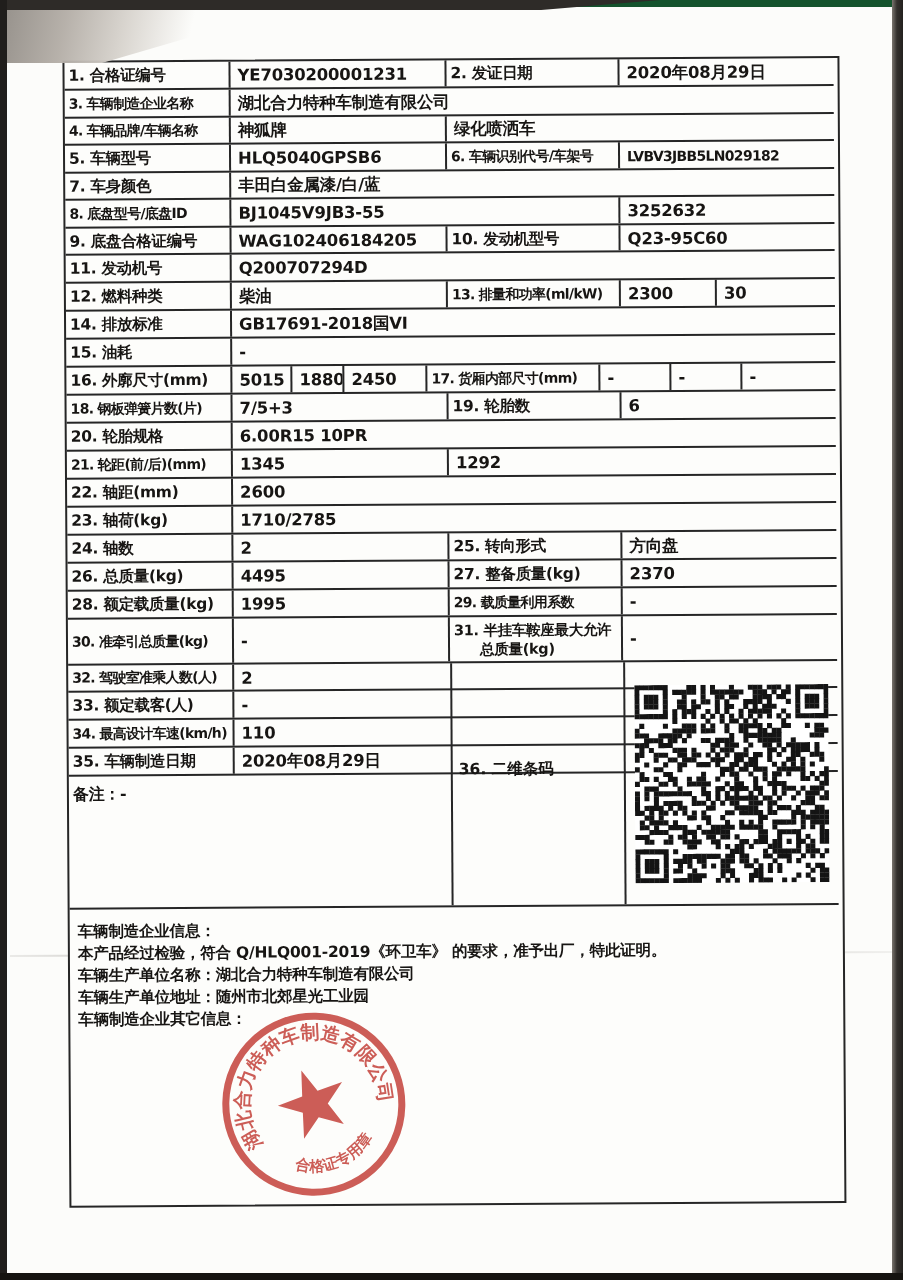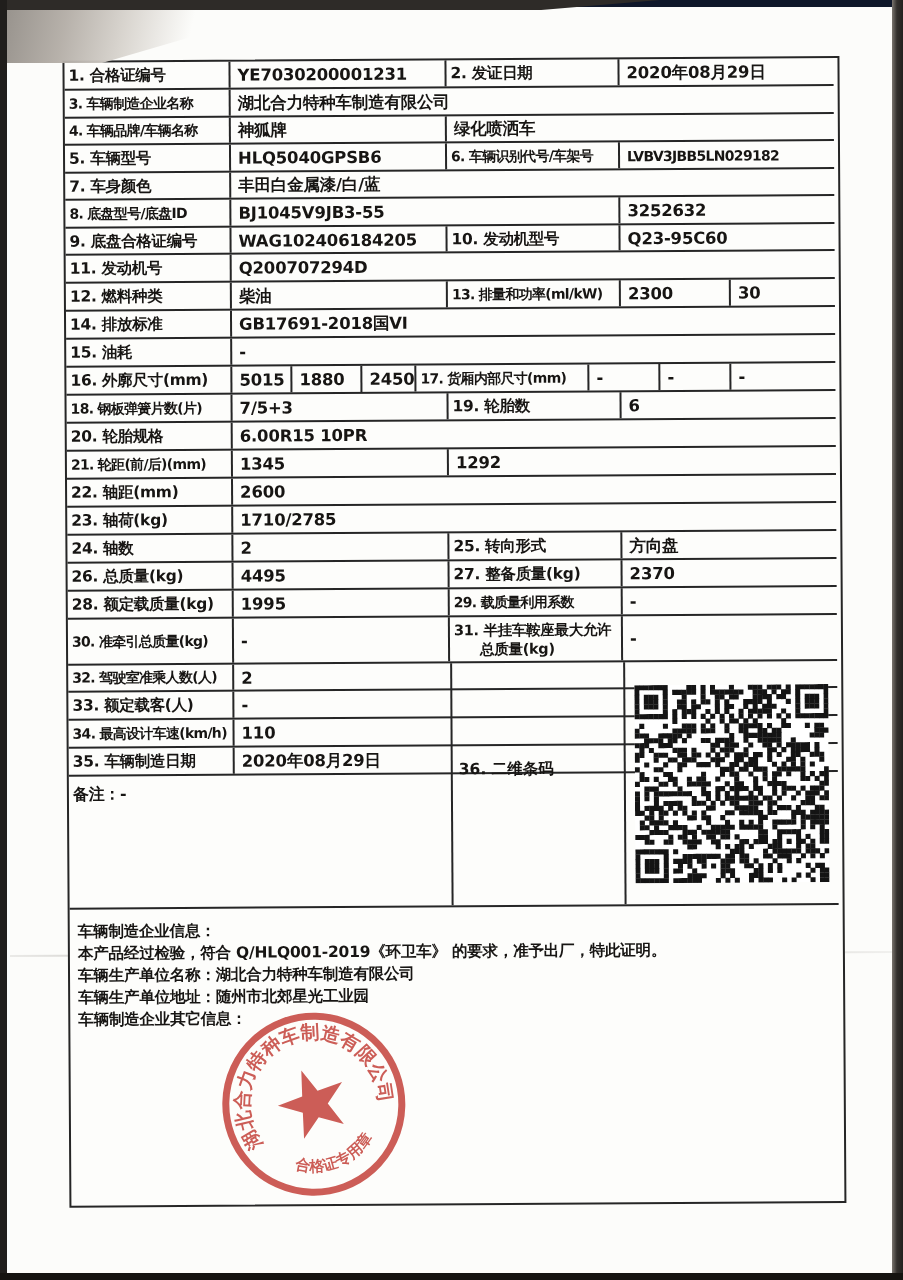--- a/index.html
+++ b/index.html
@@ -1,16 +1,16 @@
 <!DOCTYPE html>
 <html><head>
 <meta charset="utf-8">
 <style>
   html,body{margin:0;padding:0;background:#6b6762;}
-  .page{position:relative;width:903px;height:1280px;overflow:hidden;background:#0f172a;
+  .page{position:relative;width:903px;height:1280px;overflow:hidden;background:#14532d;
         font-family:"DejaVu Sans",sans-serif;}
   .paper{position:absolute;left:7px;top:7px;width:887px;height:1267px;background:#fcfcfa;}
   .edge-top{position:absolute;left:0;top:0;width:660px;height:10px;background:#2e2b28;
             clip-path:polygon(0 0,100% 0,82% 100%,0 100%);}
   .edge-left{position:absolute;left:0;top:0;width:7px;height:1280px;background:#201e1c;}
   .edge-right{position:absolute;right:0;top:0;width:11px;height:1280px;
               background:linear-gradient(90deg,#7a756f,#33302d 45%,#23211f);}
   .edge-bottom{position:absolute;left:0;bottom:0;width:903px;height:7px;background:#151310;}
   .corner-smudge{position:absolute;left:0;top:5px;width:300px;height:58px;
       background:linear-gradient(102deg,#8f8a84 0%,#b3ada6 22%,#d8d4ce 42%,rgba(252,252,250,0) 63%);
@@ -26,22 +26,22 @@
   .h27{height:27px}.h28{height:28px}.h46{height:46px}.h131{height:129px}
   .cell{box-sizing:border-box;border-right:2px solid #262626;display:flex;align-items:center;
         overflow:hidden;white-space:nowrap;padding:1px 2px 0 4px;font-weight:700;}
   .cell:last-child{border-right:none;}
   .lab{font-size:15.5px;letter-spacing:-0.3px;}
   .val{font-size:16.5px;padding-left:7px;letter-spacing:-0.2px;}
   .tight{font-size:14px;letter-spacing:-0.7px;}
   .wrap{white-space:normal;line-height:1.28;padding-left:30px;text-indent:-26px;font-size:14.5px;}
   .c1{width:166px}.c2{width:216px}.c3{width:173px}.c4{width:214px}
   .s23{width:389px}.s24{width:603px}.s34{width:387px}
-  .w112{width:110px}.w102{width:102px}
-  .t74{width:60px}.t72{width:70px}.t70{width:54px}.u71{width:71px}.u72{width:72px}
+  .w112{width:96px}.w102{width:102px}
+  .t74{width:60px}.t72{width:52px}.t70{width:83px}.u71{width:71px}.u72{width:72px}
   .rem{width:382px;align-items:flex-start;padding-top:8px;font-size:16px;}
   .ovl{position:absolute;box-sizing:border-box;border-left:2px solid #262626;background:transparent;}
   .cell36{left:382px;top:603px;width:173px;height:242px;display:flex;align-items:center;padding-left:6px;
           font-weight:700;font-size:15.5px;}
   .cell36 span{margin-bottom:30px;}
   .qrcell{left:555px;top:603px;width:214px;height:242px;}
   .qrcell svg{position:absolute;left:9px;top:23px;}
   .info{position:relative;width:769px;height:292px;padding-top:11px;box-sizing:border-box;}
   .info-line{font-size:15.5px;font-weight:700;line-height:22px;padding-left:8px;letter-spacing:-0.2px;}
   .stampbox{position:absolute;left:143px;top:96px;width:200px;height:200px;}

